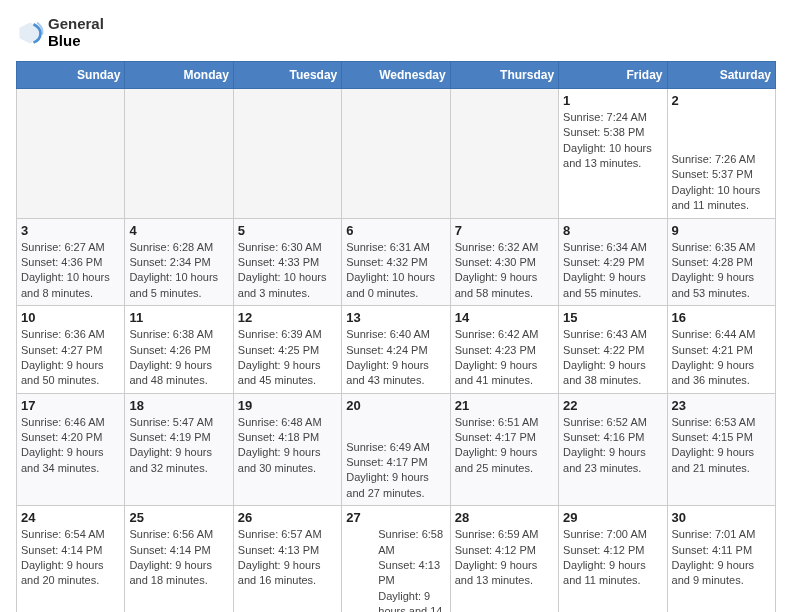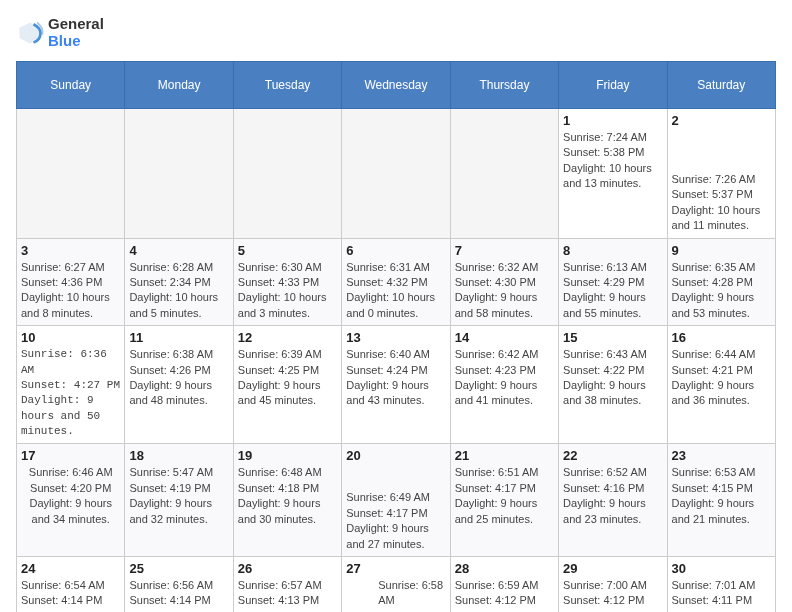--- a/index.html
+++ b/index.html
@@ -21,21 +21,21 @@
       align-items: center;
       gap: 4px;
     }
     .logo-text {
       font-size: 15px;
       font-weight: bold;
       color: #333;
       line-height: 1.1;
     }
     .logo-text span {
-      color: #3b82f6;
+      color: #000000;
     }
     .logo-icon {
       width: 28px;
       height: 28px;
     }
     .title-area {
       text-align: right;
     }
     .month-title {
       font-size: 32px;
@@ -48,23 +48,23 @@
     }
     table {
       width: 100%;
       border-collapse: collapse;
       table-layout: fixed;
     }
     th {
       background-color: #4a7fc1;
       color: white;
       font-size: 12px;
-      font-weight: normal;
-      padding: 16px 4px;
-      text-align: center;
+      font-weight: bold;
+      padding: 6px 4px;
+      text-align: right;
       border: 1px solid #3a6faf;
     }
     td {
       border: 1px solid #ccc;
       vertical-align: top;
       padding: 4px;
       font-size: 10px;
       color: #333;
       height: 82px;
       background: #fff;
@@ -168,35 +168,35 @@
 Daylight: 10 hours and 0 minutes.</div>
         </td>
         <td>
           <span class="day-number">7</span>
           <div class="day-info" style="white-space: pre-line;">Sunrise: 6:32 AM
 Sunset: 4:30 PM
 Daylight: 9 hours and 58 minutes.</div>
         </td>
         <td>
           <span class="day-number">8</span>
-          <div class="day-info" style="white-space: pre-line;">Sunrise: 6:13 AM
+          <div class="day-info" style="white-space: pre-line;">Sunrise: 6:34 AM
 Sunset: 4:29 PM
 Daylight: 9 hours and 55 minutes.</div>
         </td>
         <td>
           <span class="day-number">9</span>
           <div class="day-info" style="white-space: pre-line;">Sunrise: 6:35 AM
 Sunset: 4:28 PM
 Daylight: 9 hours and 53 minutes.</div>
         </td>
       </tr>
       <tr>
         <td>
           <span class="day-number">10</span>
-          <div class="day-info" style="white-space: pre-line; font-family: Liberation Mono, monospace;">Sunrise: 6:36 AM
+          <div class="day-info" style="white-space: pre-line;">Sunrise: 6:36 AM
 Sunset: 4:27 PM
 Daylight: 9 hours and 50 minutes.</div>
         </td>
         <td>
           <span class="day-number">11</span>
           <div class="day-info" style="white-space: pre-line;">Sunrise: 6:38 AM
 Sunset: 4:26 PM
 Daylight: 9 hours and 48 minutes.</div>
         </td>
         <td>
@@ -226,21 +226,21 @@
         <td>
           <span class="day-number">16</span>
           <div class="day-info" style="white-space: pre-line;">Sunrise: 6:44 AM
 Sunset: 4:21 PM
 Daylight: 9 hours and 36 minutes.</div>
         </td>
       </tr>
       <tr>
         <td>
           <span class="day-number">17</span>
-          <div class="day-info" style="white-space: pre-line; text-align: center;">Sunrise: 6:46 AM
+          <div class="day-info" style="white-space: pre-line;">Sunrise: 6:46 AM
 Sunset: 4:20 PM
 Daylight: 9 hours and 34 minutes.</div>
         </td>
         <td>
           <span class="day-number">18</span>
           <div class="day-info" style="white-space: pre-line;">Sunrise: 5:47 AM
 Sunset: 4:19 PM
 Daylight: 9 hours and 32 minutes.</div>
         </td>
         <td>

